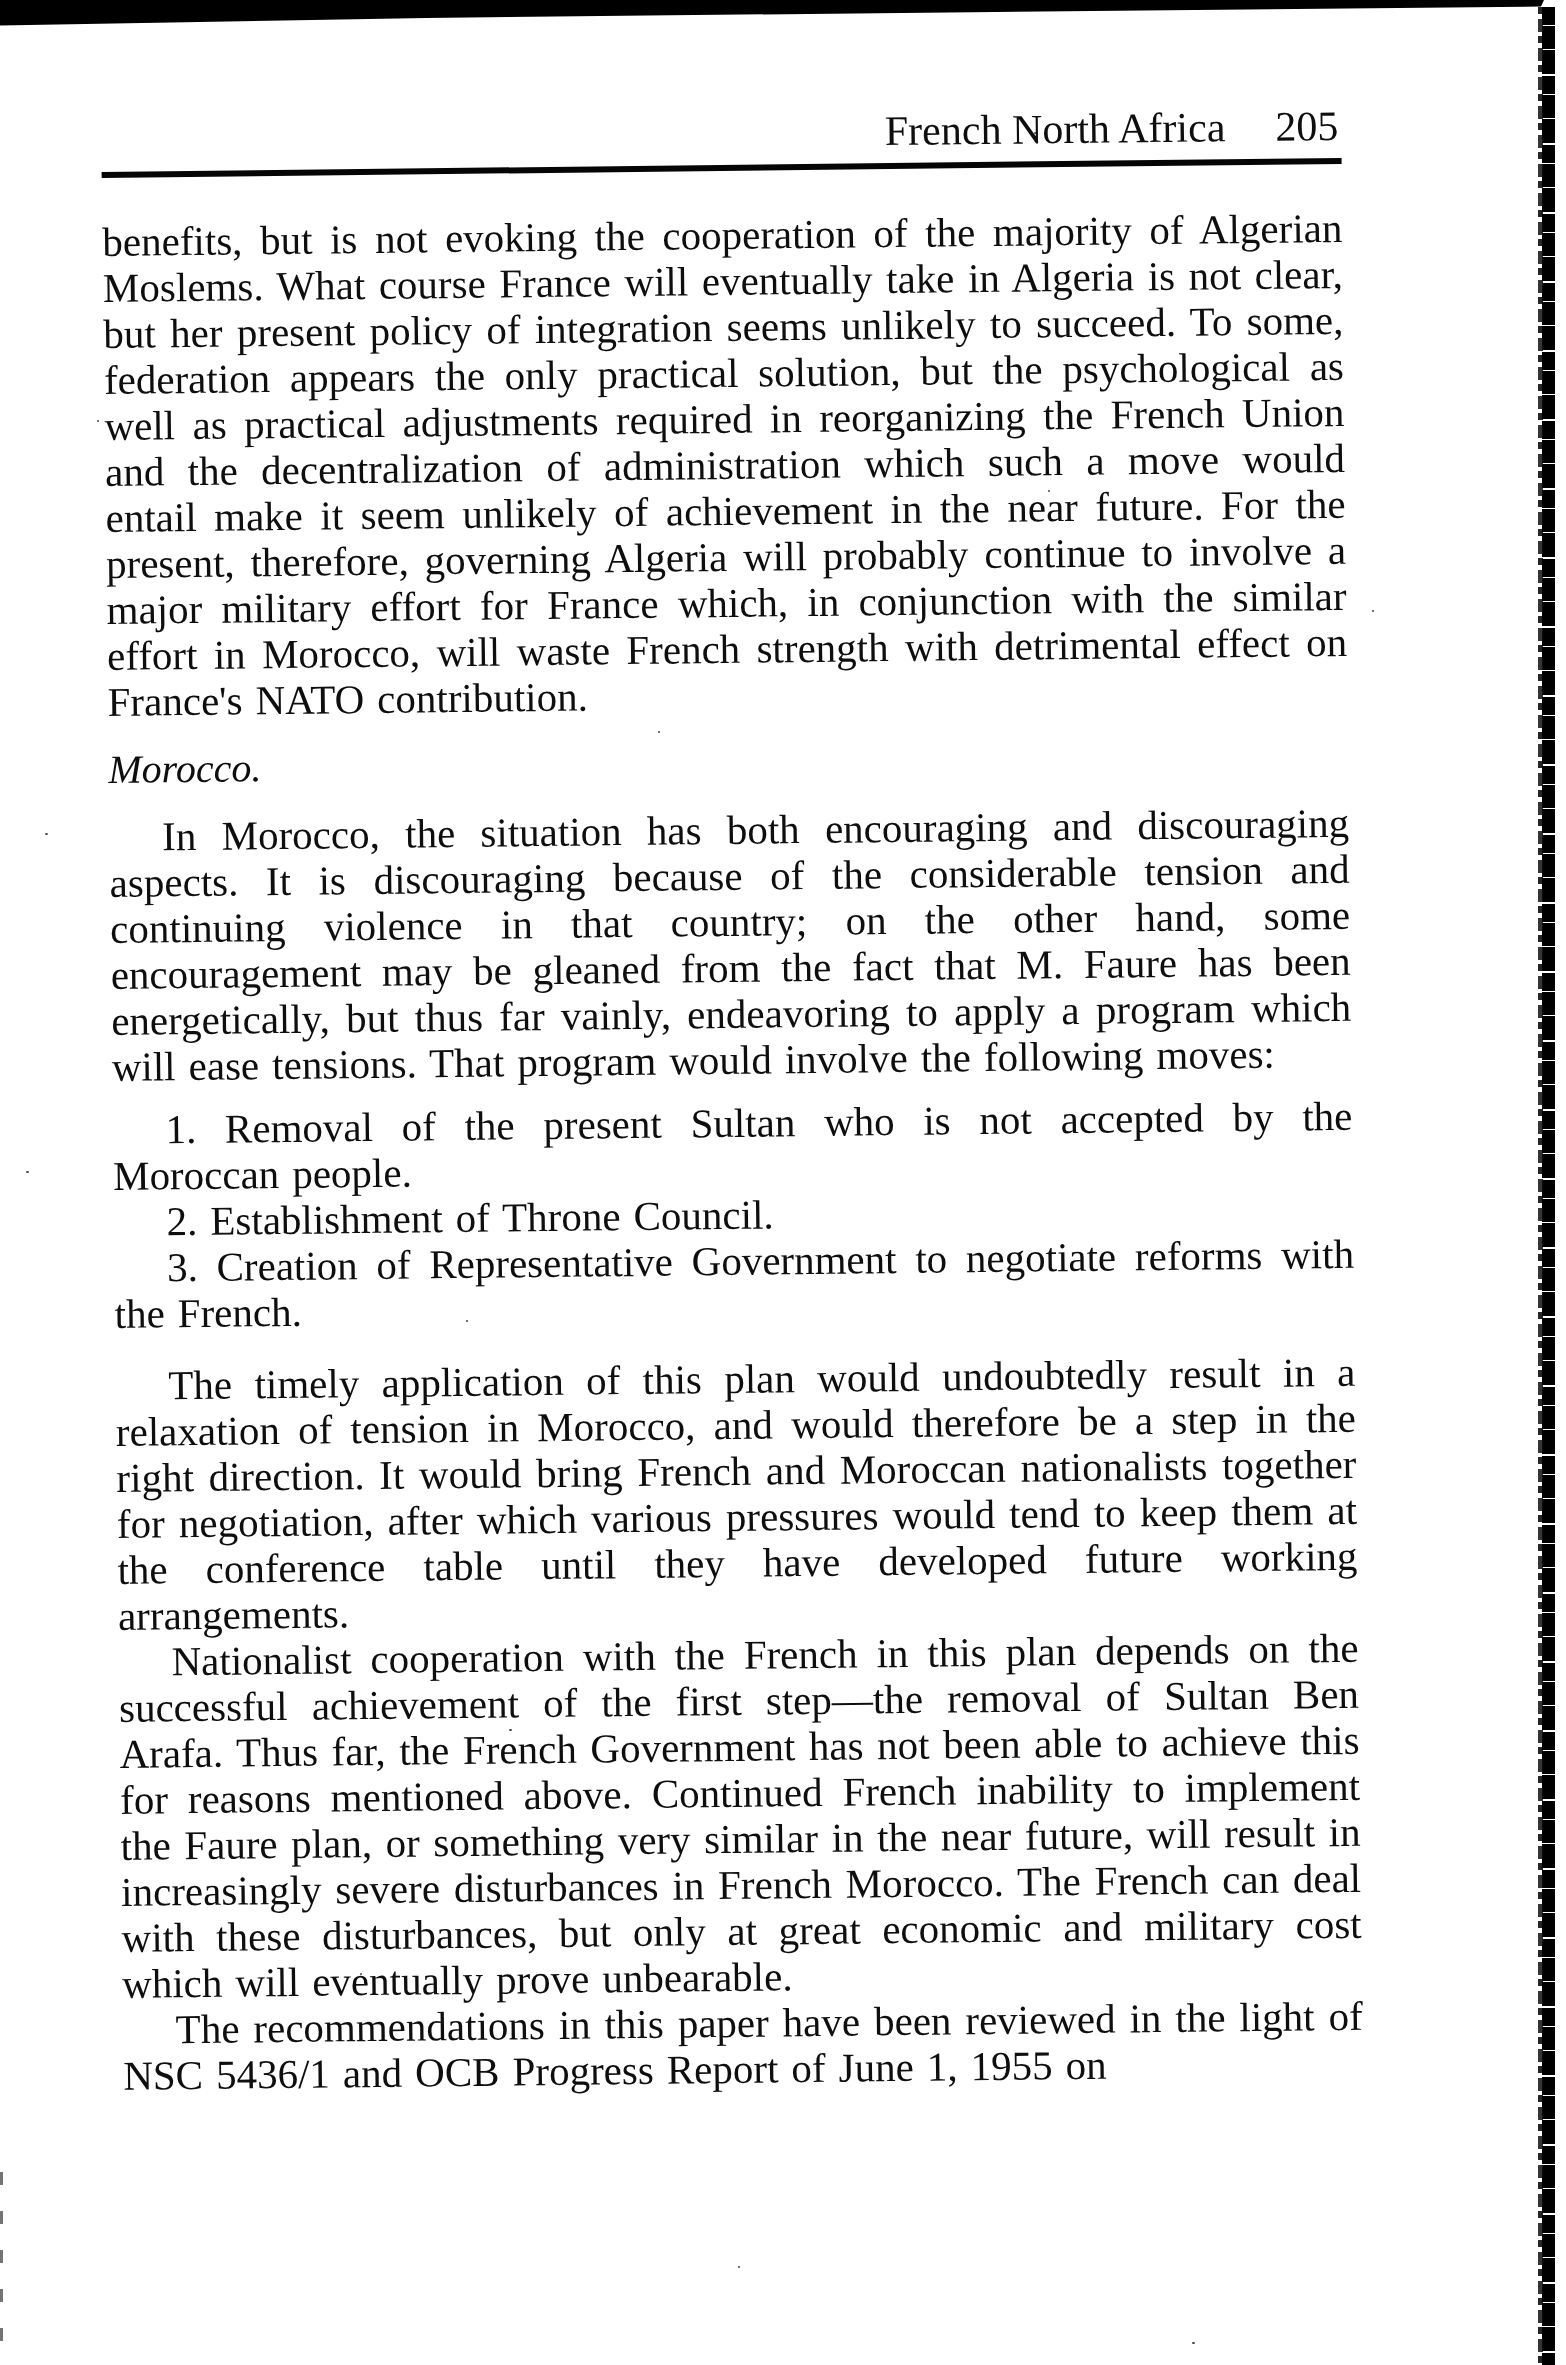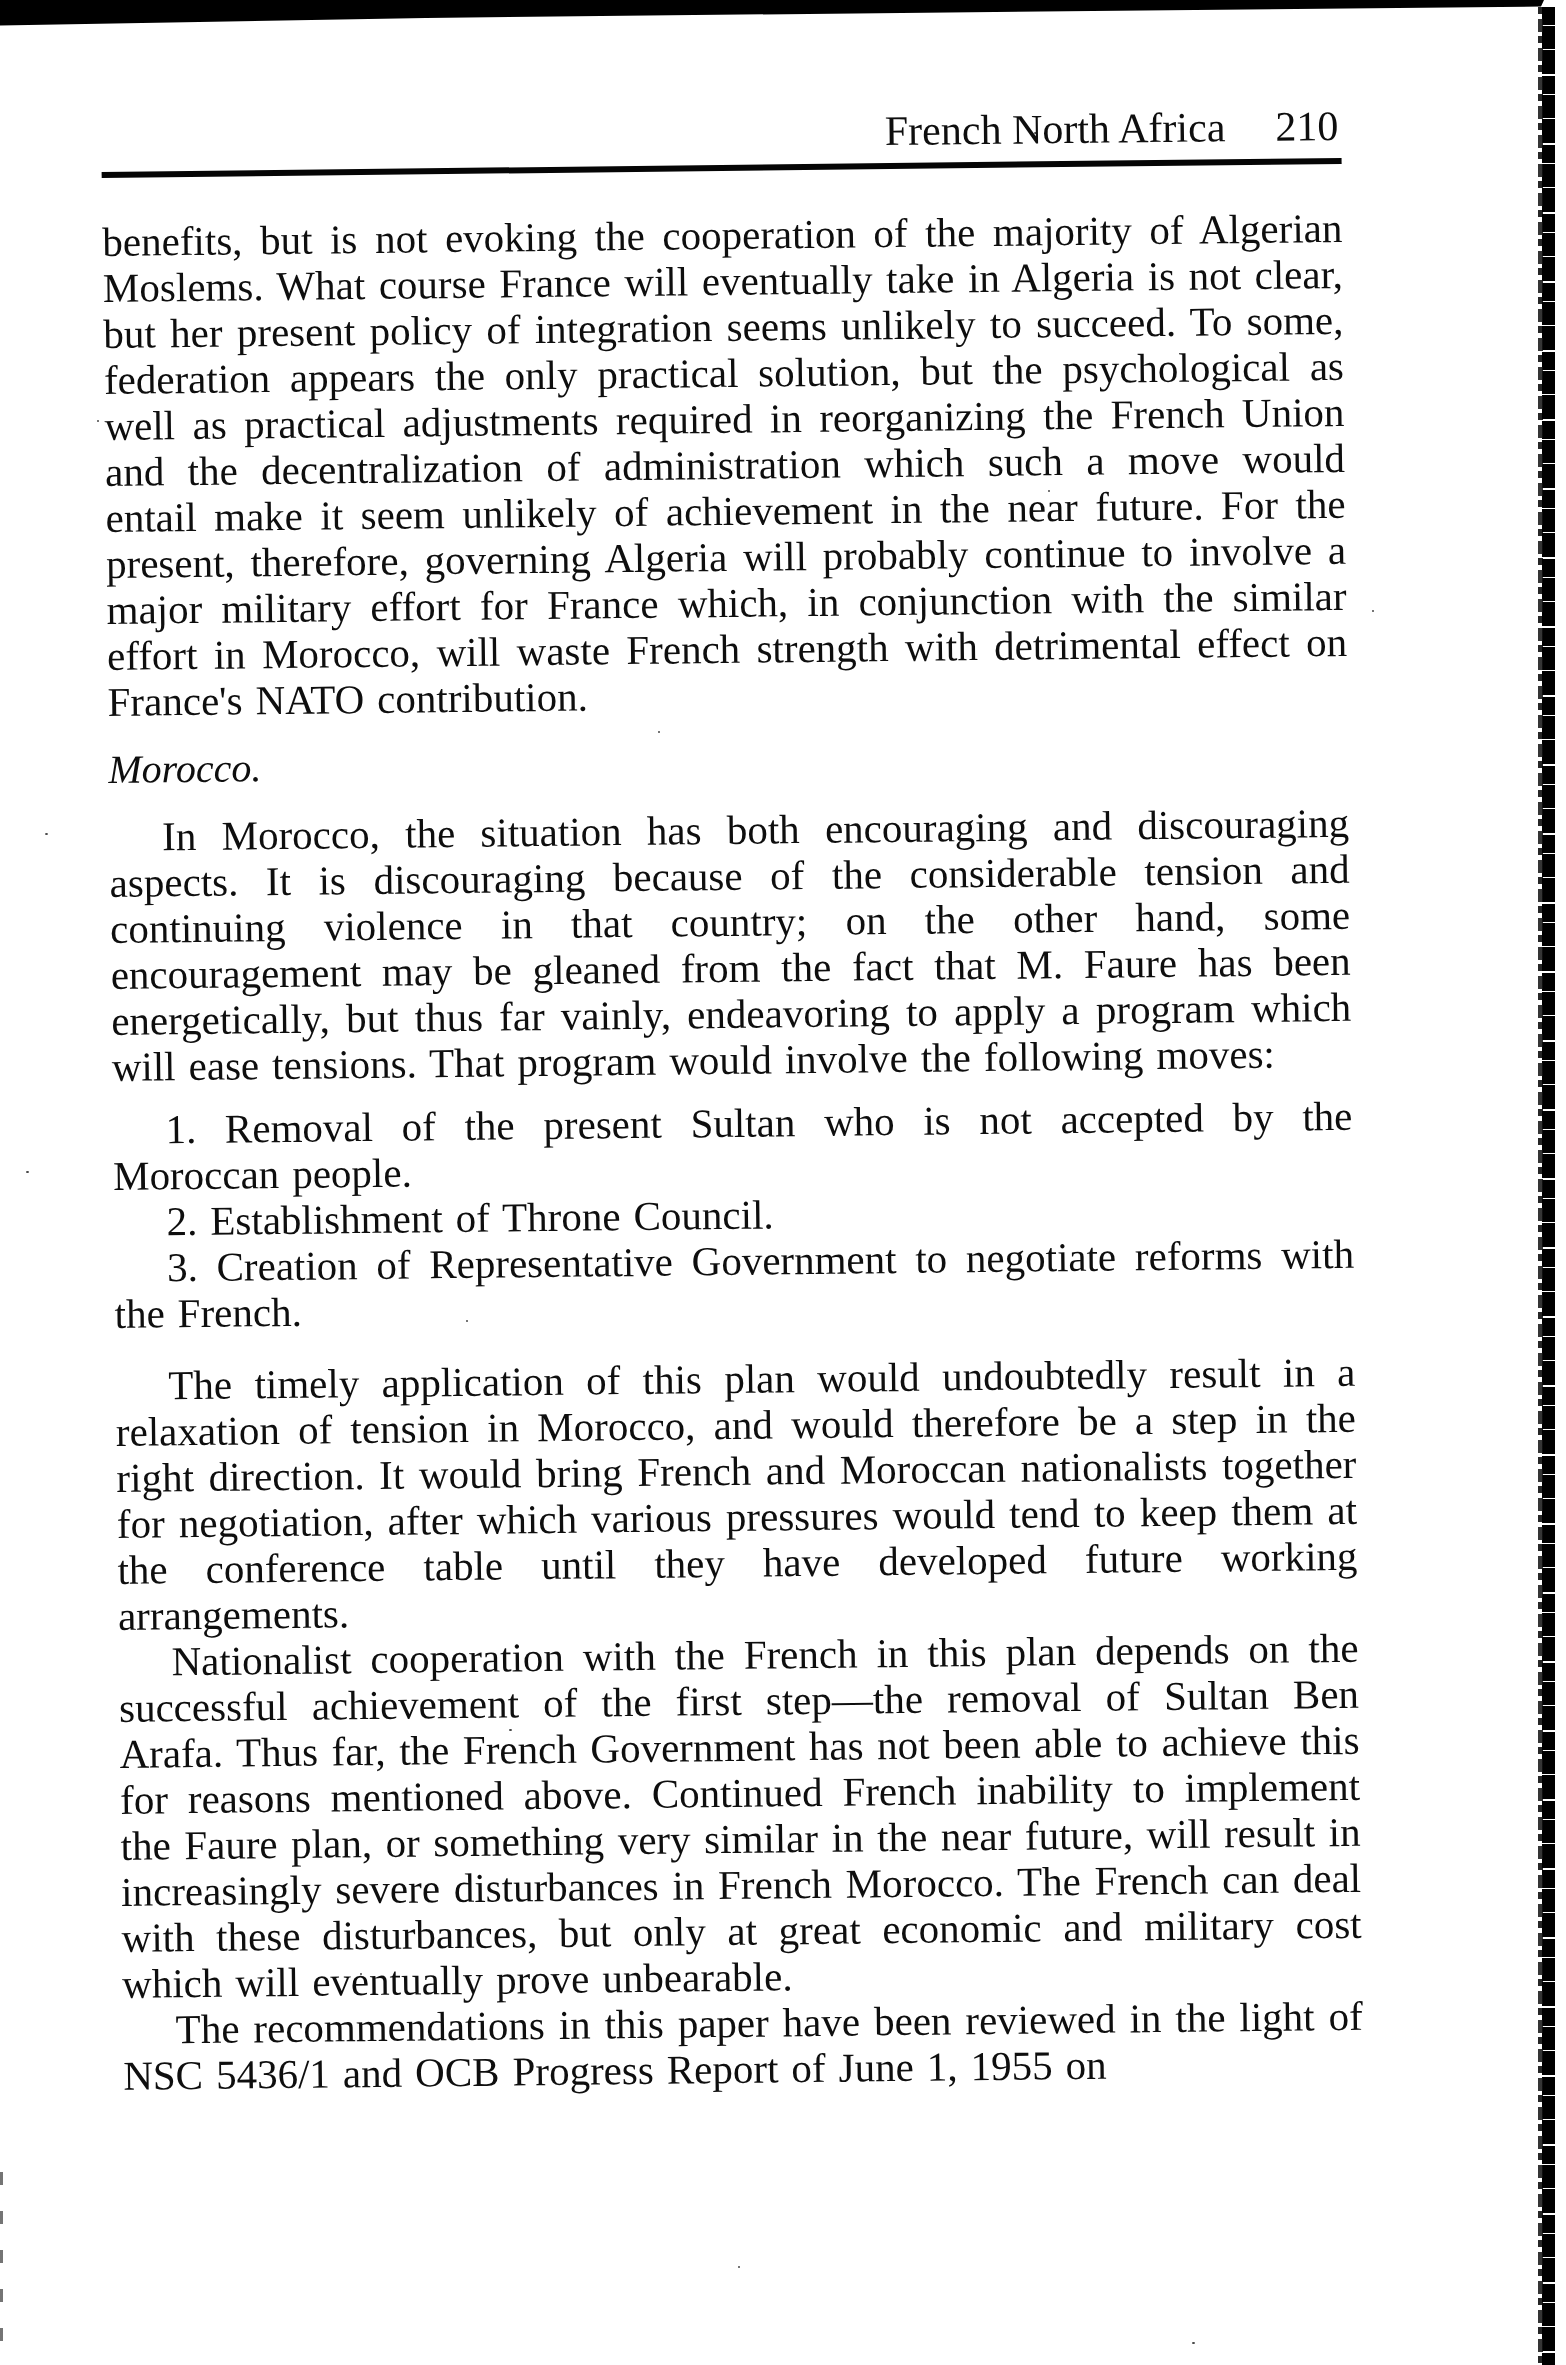--- a/index.html
+++ b/index.html
@@ -141,21 +141,21 @@
   <div class="speckle" style="left:1372px;top:610px;width:2.4px;height:2.4px;"></div>
   <div class="speckle" style="left:1192px;top:2342px;width:2.8px;height:2.4px;"></div>
   <div class="speckle" style="left:738px;top:2266px;width:2.4px;height:2.4px;"></div>
 
   <div class="speckle" style="left:1048px;top:490px;width:2.4px;height:2.4px;"></div>
 
   <div class="content">
 
     <div class="header-row">
       <span>French North Africa</span>
-      <span>210</span>
+      <span>205</span>
     </div>
     <div class="header-rule"></div>
 
     <div class="body-text">
 
       <p class="para no-indent">benefits, but is not evoking the cooperation of the majority of Algerian Moslems. What course France will eventually take in Algeria is not clear, but her present policy of integration seems unlikely to succeed. To some, federation appears the only practical solution, but the psychological as well as practical adjustments required in reorganizing the French Union and the decentralization of administration which such a move would entail make it seem unlikely of achievement in the near future. For the present, therefore, governing Algeria will probably continue to involve a major military effort for France which, in conjunction with the similar effort in Morocco, will waste French strength with detrimental effect on France's NATO contribution.</p>
 
       <p class="para section-heading">Morocco.</p>
 
       <p class="para">In Morocco, the situation has both encouraging and discouraging aspects. It is discouraging because of the considerable tension and continuing violence in that country; on the other hand, some encouragement may be gleaned from the fact that M. Faure has been energetically, but thus far vainly, endeavoring to apply a program which will ease tensions. That program would involve the following moves:</p>

